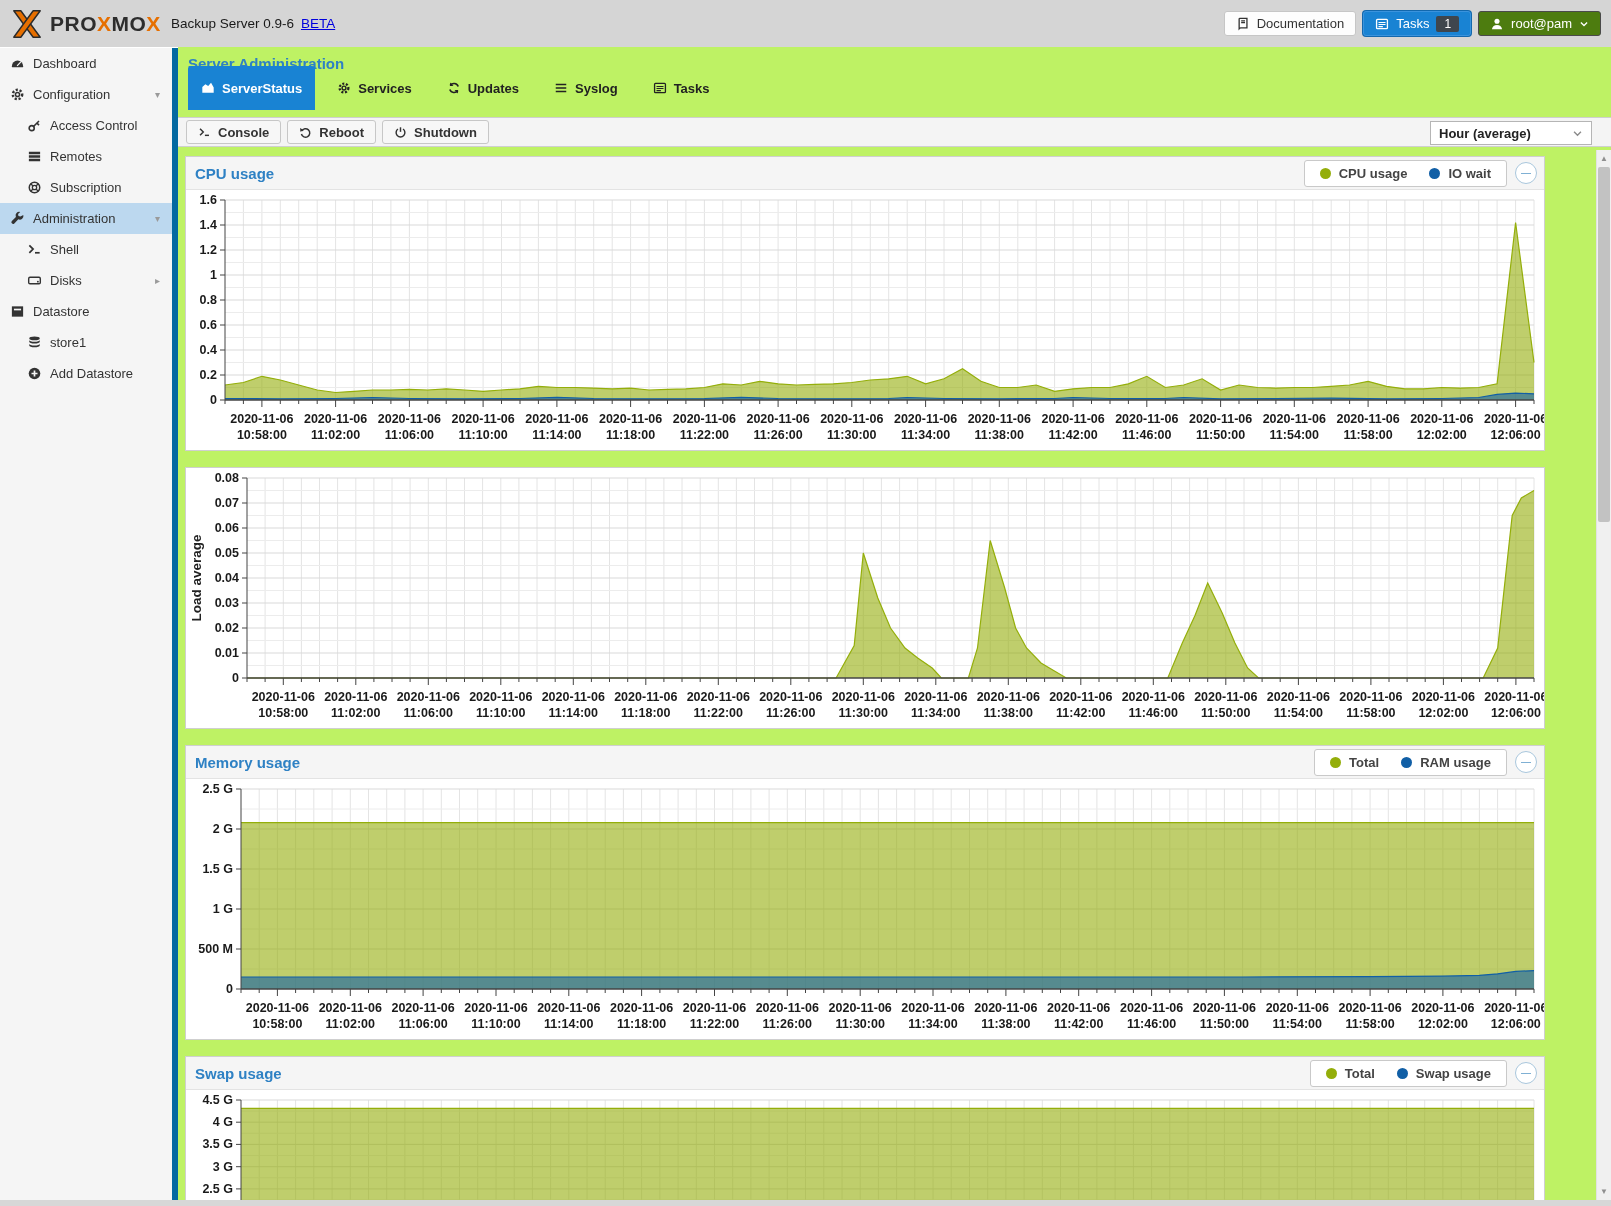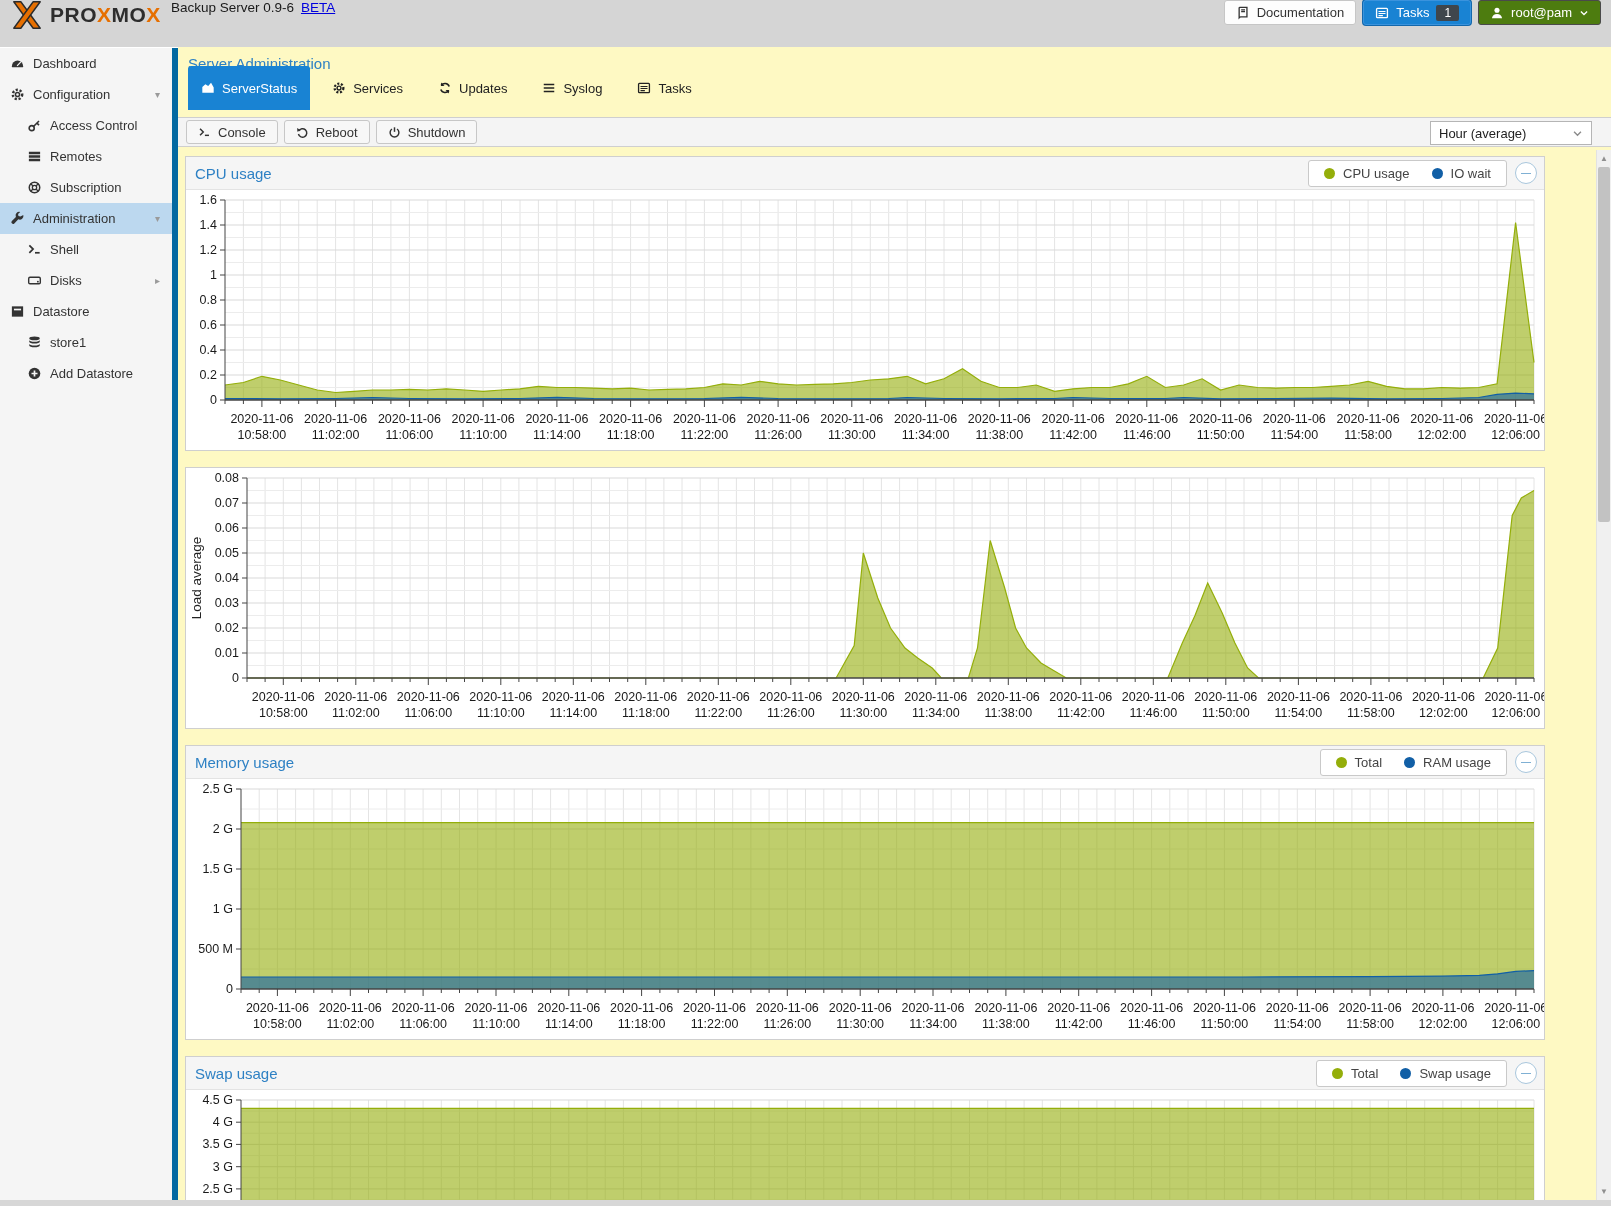--- a/index.html
+++ b/index.html
@@ -1,19 +1,19 @@
 <!DOCTYPE html>
 <html><head>
 <meta charset="utf-8">
 <style>
   * { margin:0; padding:0; box-sizing:border-box; }
   html,body { width:1611px; height:1206px; overflow:hidden; background:#fff;
     font-family:"Liberation Sans", sans-serif; font-size:13px; color:#333; }
   
-  .topbar { height:47px; background:#d5d5d5; display:flex; align-items:flex-start; padding:0 10px; }
+  .topbar { height:47px; background:#d5d5d5; display:flex; align-items:center; padding:0 10px; }
   .logo { display:flex; align-items:center; gap:6px; }
   .logo-x { width:34px; height:30px; }
   .brand { font-size:21px; font-weight:bold; letter-spacing:.5px; color:#2d2d2d; }
   .brand .lx { color:#e66f00; }
   .subtitle { margin-left:10px; font-size:13.5px; color:#1a1a1a; }
   .beta { margin-left:7px; color:#0000dd; text-decoration:underline; font-size:13.5px; cursor:pointer; }
   .top-right { margin-left:auto; display:flex; gap:7px; align-items:center; }
   .hbtn { height:25px; display:flex; align-items:center; gap:7px; padding:0 11px;
     border-radius:3px; font-size:13px; cursor:pointer; }
   .hbtn svg { width:14px; height:14px; }
@@ -24,21 +24,21 @@
   
   .sidebar { position:absolute; left:0; top:48px; bottom:0; width:178px; background:#f5f5f5;
     border-right:6px solid #0369a1; }
   .nav-item { height:31px; display:flex; align-items:center; gap:8px; padding-left:10px;
     cursor:pointer; color:#333; position:relative; }
   .nav-item.sub { padding-left:27px; }
   .nav-item.selected { background:#bcd8ef; }
   .nav-item svg { width:15px; height:15px; flex:0 0 15px; color:#333; }
   .arr { position:absolute; right:12px; color:#9a9a9a; font-size:10px; }
   
-  .main { position:absolute; left:178px; top:47px; right:0; bottom:0; background:#fef9c3; }
+  .main { position:absolute; left:178px; top:47px; right:0; bottom:0; background:#bef264;font-weight:bold; }
   .page-title { padding:8px 10px 4px; font-size:15px; color:#2e81c4; }
   .tabbar { margin:5px 0 0 10px; height:29px; display:flex; gap:9px; align-items:flex-end; }
   .tab { display:flex; align-items:center; gap:7px; padding:0 13px; height:44px;
     border-radius:3px 3px 0 0; cursor:pointer; color:#222; }
   .tab svg { width:14px; height:14px; }
   .tab.active { background:#1983d3; color:#fff; }
   .toolbar { margin-top:7px; height:30px; background:#f4f4f4; border-top:1px solid #cfcfcf;
     border-bottom:1px solid #cfcfcf; display:flex; align-items:center; gap:6px; padding-left:8px;
     position:relative; }
   .tbtn { height:24px; display:flex; align-items:center; gap:7px; padding:0 11px;

